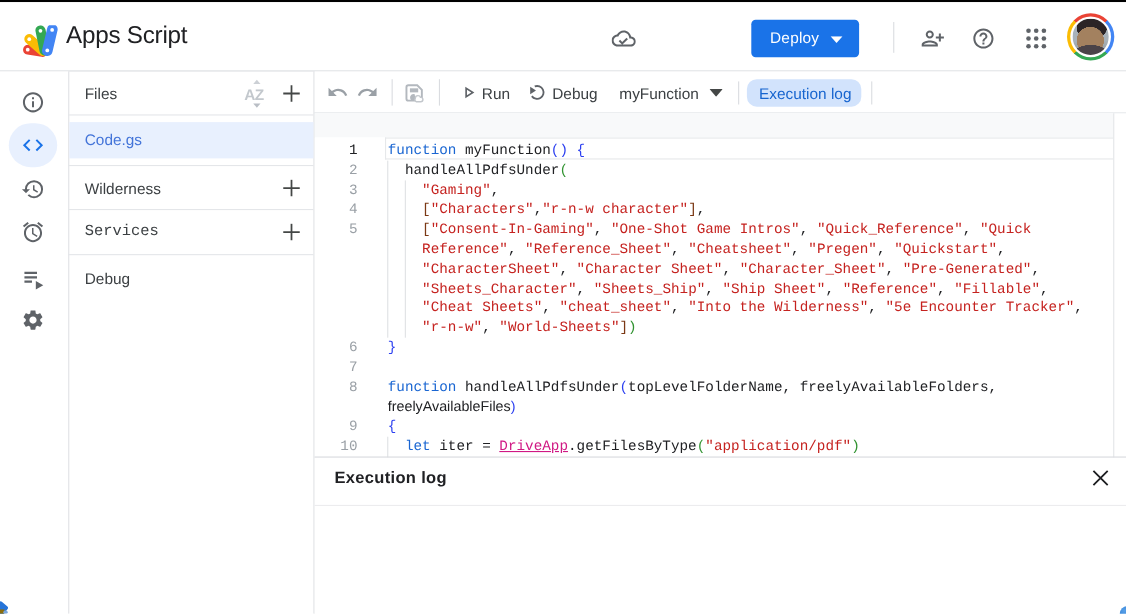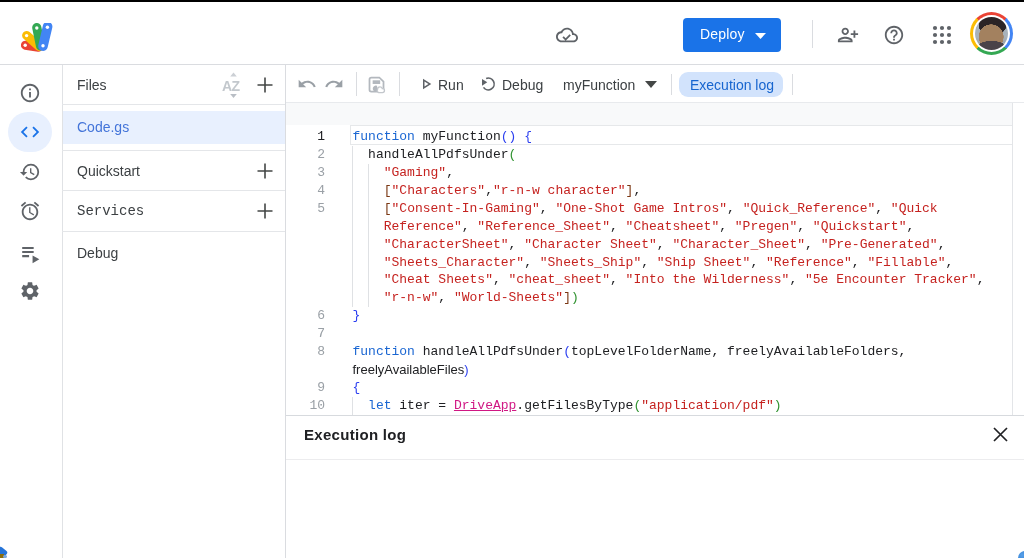--- a/index.html
+++ b/index.html
@@ -28,20 +28,21 @@
         <line x1="26.6" y1="3.6" x2="22" y2="23.2" stroke="#4285f4" stroke-width="9.6"></line>
       </g>
       <g fill="#fff">
         <circle cx="4.2" cy="22.2" r="1.7"></circle>
         <circle cx="5.6" cy="12.6" r="1.7"></circle>
         <circle cx="15.8" cy="5" r="1.7"></circle>
         <circle cx="26.4" cy="4.2" r="1.7"></circle>
         <circle cx="22" cy="22.8" r="1.7"></circle>
       </g>
     </svg>
+    <div class="abs" style="left:60px;top:17px;font-size:22px;font-weight:500;color:#202124;letter-spacing:-0.2px;">Apps Script</div>
 
     <svg class="abs ic" style="left:556px;top:22px;" width="22" height="22" viewBox="0 0 24 24" fill="#5f6368">
       <path d="M19.35 10.04C18.67 6.59 15.64 4 12 4 9.11 4 6.6 5.64 5.35 8.04 2.34 8.36 0 10.91 0 14c0 3.31 2.69 6 6 6h13c2.76 0 5-2.24 5-5 0-2.64-2.05-4.78-4.65-4.96zM19 18H6c-2.21 0-4-1.79-4-4s1.79-4 4-4h.71C7.37 7.69 9.48 6 12 6c3.04 0 5.5 2.46 5.5 5.5v.5H19c1.66 0 3 1.34 3 3s-1.34 3-3 3zm-8.46-2.59-2.09-2.09L7 14.77 10.54 18.3l5.66-5.65-1.41-1.41z"></path>
     </svg>
 
     <div class="abs" style="left:683px;top:16px;width:98px;height:34px;background:#1a73e8;border-radius:4px;">
       <div class="abs" style="left:17px;top:8px;color:#fff;font-size:14px;font-weight:500;letter-spacing:0.2px;">Deploy</div>
       <svg class="abs" style="left:72px;top:15px;" width="11" height="6" viewBox="0 0 11 6">
           <path d="M0 0h11L5.5 6z" fill="#fff"></path>
         </svg>
@@ -120,21 +121,21 @@
     </svg>
   </div>
   <svg class="abs" style="left:257px;top:77px;" width="16" height="16" viewBox="0 0 16 16">
       <path d="M7.2 0.5h1.6v6.7h6.7v1.6H8.8v6.7H7.2V8.8H0.5V7.2h6.7z" fill="#444746"></path>
     </svg>
   <div class="hline" style="left:62px;top:104px;width:223px;background:#e4e6e9;"></div>
 
   <div class="abs" style="left:63px;top:111px;width:222px;height:33px;background:#e8f0fe;"></div>
   <div class="abs" style="left:77px;top:119px;font-size:14px;color:#4374d9;">Code.gs</div>
   <div class="hline" style="left:62px;top:150px;width:223px;background:#e4e6e9;"></div>
-  <div class="abs" style="left:77px;top:163px;font-size:14px;font-weight:500;color:#3c4043;">Quickstart</div>
+  <div class="abs" style="left:77px;top:163px;font-size:14px;font-weight:500;color:#3c4043;">Wilderness</div>
   <svg class="abs" style="left:257px;top:163px;" width="16" height="16" viewBox="0 0 16 16">
       <path d="M7.2 0.5h1.6v6.7h6.7v1.6H8.8v6.7H7.2V8.8H0.5V7.2h6.7z" fill="#444746"></path>
     </svg>
   <div class="hline" style="left:62px;top:190px;width:223px;background:#e4e6e9;"></div>
   <div class="abs" style="left:77px;top:203px;font-size:14px;font-weight:500;color:#3c4043;font-family:Liberation Mono, monospace;">Services</div>
   <svg class="abs" style="left:257px;top:203px;" width="16" height="16" viewBox="0 0 16 16">
       <path d="M7.2 0.5h1.6v6.7h6.7v1.6H8.8v6.7H7.2V8.8H0.5V7.2h6.7z" fill="#444746"></path>
     </svg>
   <div class="hline" style="left:62px;top:231px;width:223px;background:#e4e6e9;"></div>
   <div class="abs" style="left:77px;top:245px;font-size:14px;color:#3c4043;">Debug</div>

